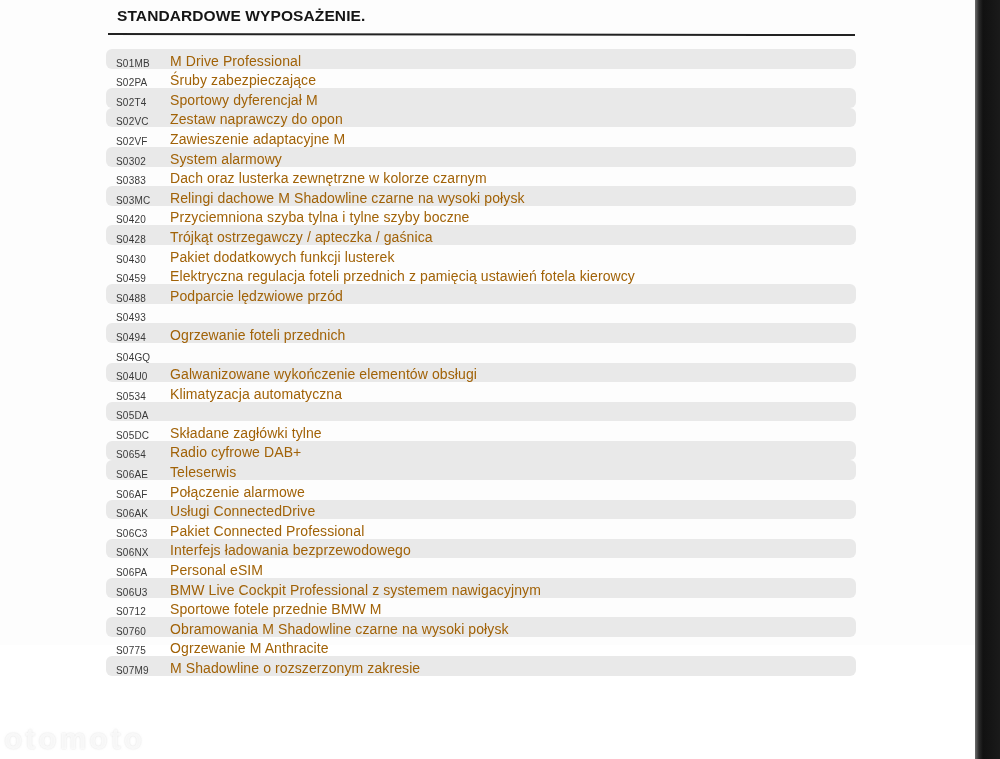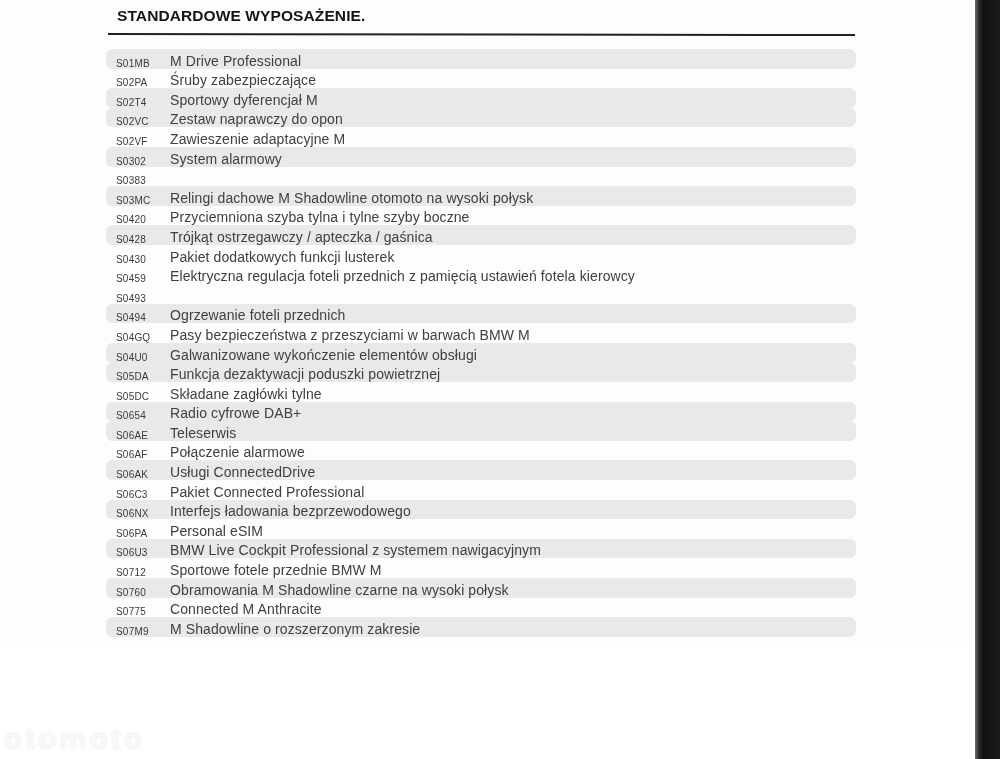--- a/index.html
+++ b/index.html
@@ -70,21 +70,21 @@
       width: 64px;
       padding-left: 10px;
       box-sizing: border-box;
       font-size: 10px;
       color: #3a3a3a;
       letter-spacing: 0.2px;
       flex: 0 0 auto;
     }
     .label {
       font-size: 14px;
-      color: #404040;
+      color: #a16207;
       white-space: nowrap;
       letter-spacing: 0.1px;
       margin-top: 48px;
     }
     .watermark {
       position: absolute;
       left: 4px;
       top: 722px;
       font-size: 30px;
       font-weight: bold;
@@ -121,59 +121,66 @@
       <div class="row">
         <span class="code">S02VF</span>
         <span class="label">Zawieszenie adaptacyjne M</span>
       </div>
       <div class="row shaded">
         <span class="code">S0302</span>
         <span class="label">System alarmowy</span>
       </div>
       <div class="row">
         <span class="code">S0383</span>
+        <span class="label">Dach oraz lusterka zewnętrzne w kolorze czarnym</span>
       </div>
       <div class="row shaded">
         <span class="code">S03MC</span>
-        <span class="label">Relingi dachowe M Shadowline otomoto na wysoki połysk</span>
+        <span class="label">Relingi dachowe M Shadowline czarne na wysoki połysk</span>
       </div>
       <div class="row">
         <span class="code">S0420</span>
         <span class="label">Przyciemniona szyba tylna i tylne szyby boczne</span>
       </div>
       <div class="row shaded">
         <span class="code">S0428</span>
         <span class="label">Trójkąt ostrzegawczy / apteczka / gaśnica</span>
       </div>
       <div class="row">
         <span class="code">S0430</span>
         <span class="label">Pakiet dodatkowych funkcji lusterek</span>
       </div>
       <div class="row">
         <span class="code">S0459</span>
         <span class="label">Elektryczna regulacja foteli przednich z pamięcią ustawień fotela kierowcy</span>
       </div>
+      <div class="row shaded">
+        <span class="code">S0488</span>
+        <span class="label">Podparcie lędzwiowe przód</span>
+      </div>
       <div class="row">
         <span class="code">S0493</span>
       </div>
       <div class="row shaded">
         <span class="code">S0494</span>
         <span class="label">Ogrzewanie foteli przednich</span>
       </div>
       <div class="row">
         <span class="code">S04GQ</span>
-        <span class="label">Pasy bezpieczeństwa z przeszyciami w barwach BMW M</span>
       </div>
       <div class="row shaded">
         <span class="code">S04U0</span>
         <span class="label">Galwanizowane wykończenie elementów obsługi</span>
       </div>
+      <div class="row">
+        <span class="code">S0534</span>
+        <span class="label">Klimatyzacja automatyczna</span>
+      </div>
       <div class="row shaded">
         <span class="code">S05DA</span>
-        <span class="label">Funkcja dezaktywacji poduszki powietrznej</span>
       </div>
       <div class="row">
         <span class="code">S05DC</span>
         <span class="label">Składane zagłówki tylne</span>
       </div>
       <div class="row shaded">
         <span class="code">S0654</span>
         <span class="label">Radio cyfrowe DAB+</span>
       </div>
       <div class="row shaded">
@@ -207,21 +214,21 @@
       <div class="row">
         <span class="code">S0712</span>
         <span class="label">Sportowe fotele przednie BMW M</span>
       </div>
       <div class="row shaded">
         <span class="code">S0760</span>
         <span class="label">Obramowania M Shadowline czarne na wysoki połysk</span>
       </div>
       <div class="row">
         <span class="code">S0775</span>
-        <span class="label">Connected M Anthracite</span>
+        <span class="label">Ogrzewanie M Anthracite</span>
       </div>
       <div class="row shaded">
         <span class="code">S07M9</span>
         <span class="label">M Shadowline o rozszerzonym zakresie</span>
       </div>
     </div>
 
   <div class="watermark">otomoto</div>
 </div>
 

